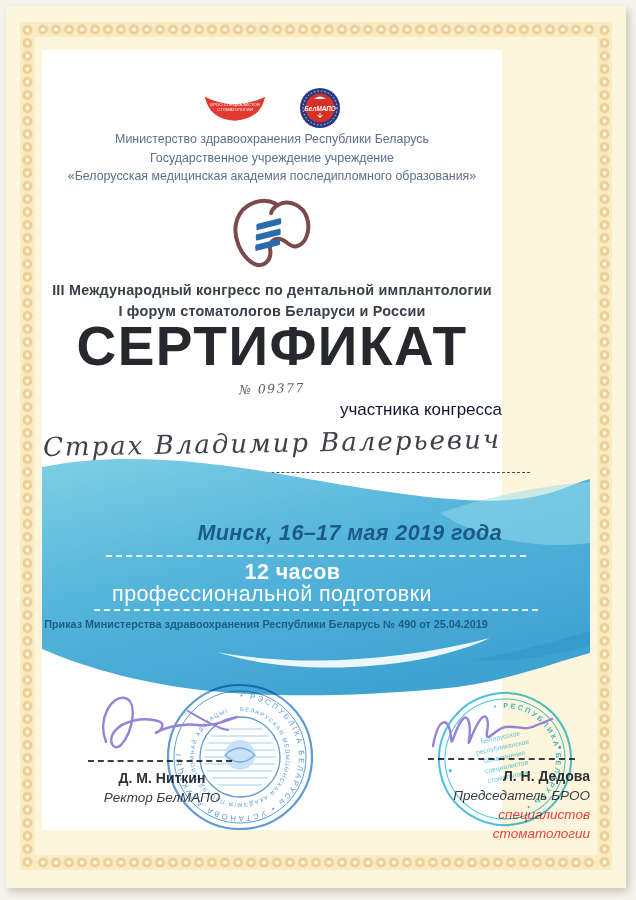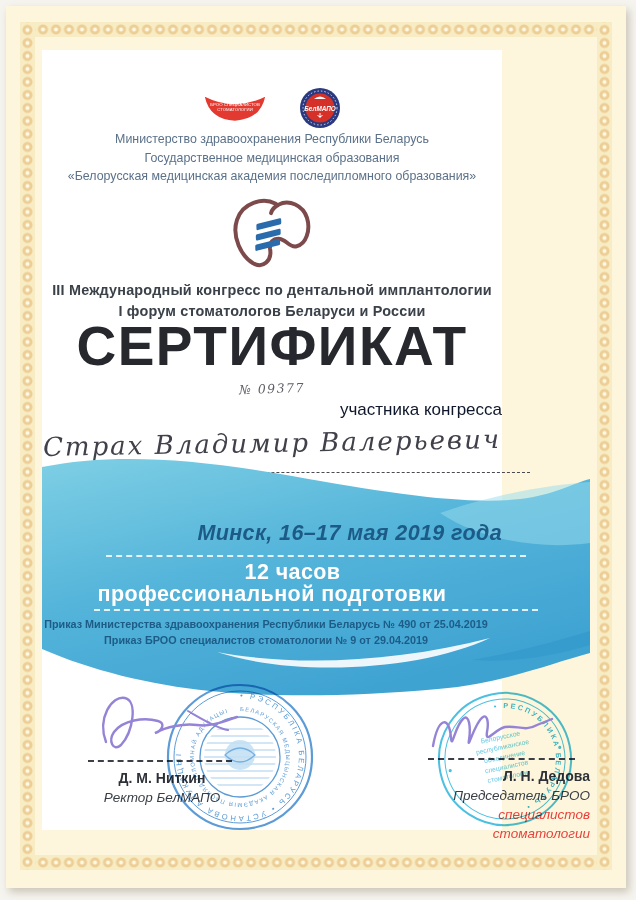--- a/index.html
+++ b/index.html
@@ -57,21 +57,21 @@
 
   .participant { top:378px; left:0; right:0; text-align:center; font-family:"DejaVu Serif", serif; font-style:italic; font-size:26px; letter-spacing:2px; color:#41414b; transform:rotate(-1deg); }
   .name-line { top:422px; left:64px; width:424px; border-top:1.6px dashed #4a4a52; }
 
   .wave-svg { top:405px; left:0; width:548px; height:250px; }
 
   .event-date { top:471px; left:0; right:0; text-align:right; font-size:21.5px; font-weight:bold; font-style:italic; color:#1c5b87; letter-spacing:.4px; }
   .dash-white { border-top:2px dashed rgba(255,255,255,.85); }
   .dash1 { top:505px; left:64px; width:420px; }
   .hours1 { top:510px; left:0; right:0; text-align:center; font-size:21.5px; font-weight:bold; color:#ffffff; letter-spacing:.4px;margin-left:41px; }
-  .hours2 { top:532px; left:0; right:0; text-align:center; font-size:21.5px; font-weight:bold; color:#ffffff; letter-spacing:.4px; }
+  .hours2 { top:532px; left:0; right:0; text-align:center; font-size:21.5px; font-weight:normal; color:#ffffff; letter-spacing:.4px; }
   .dash2 { top:559px; left:52px; width:444px; }
   .orders { top:567px; left:0; right:12px; text-align:center; font-size:10.8px; line-height:15.5px; color:#1d5c86; font-weight:bold; }
 
   .stamp { mix-blend-mode:multiply; opacity:.92; }
   .stamp-left  { left:123px; top:632px; width:150px; height:150px; }
   .stamp-right { left:393px; top:639px; width:140px; height:140px; }
 
   .sig-svg-left  { left:50px;  top:638px; width:165px; height:70px; }
   .sig-svg-right { left:383px; top:650px; width:135px; height:62px; }
 
@@ -108,21 +108,21 @@
         <circle cx="22" cy="22" r="17" fill="none" stroke="#ffffff" stroke-width="0.8" stroke-dasharray="1.5 2"></circle>
         <circle cx="22" cy="22" r="14.5" fill="#d63129"></circle>
         <path d="M16,13 Q22,8 28,13 L22,13 Z" fill="#ffffff"></path>
         <text x="22" y="24.5" text-anchor="middle" font-size="6.4" font-weight="bold" font-style="italic" fill="#ffffff">БелМАПО</text>
         <path d="M22,27 v5 M19.5,29.5 q2.5,2.5 5,0" stroke="#ffffff" stroke-width="1" fill="none"></path>
       </svg>
     </div>
 
     <div class="abs org-lines">
       <div>Министерство здравоохранения Республики Беларусь</div>
-      <div>Государственное медицинская образования</div>
+      <div>Государственное учреждение учреждение</div>
       <div>«Белорусская медицинская академия последипломного образования»</div>
     </div>
 
     <div class="abs tooth-wrap">
       <svg width="96" height="70" viewBox="0 0 100 74">
         <path d="M54,6 C40,-1 19,5 13,23 C7,41 18,62 30,69 C41,75 50,66 48,54 C47,47 51,43 57,43 C65,43 68,53 76,51 C86,49 91,34 87,21 C83,8 68,1 57,7 C53,9 50,12 49,16" fill="none" stroke="#7d4a4b" stroke-width="4.2" stroke-linecap="round"></path>
         <g transform="rotate(-14 50 40)" fill="#2a6cab">
           <rect x="42" y="24" width="27" height="6.5" rx="1.5" transform="skewX(-12)"></rect>
           <rect x="41" y="34.5" width="27" height="6.5" rx="1.5" transform="skewX(-12)"></rect>
           <rect x="40" y="45" width="27" height="6.5" rx="1.5" transform="skewX(-12)"></rect>
@@ -157,21 +157,20 @@
       <path d="M430,205 C470,198 510,188 548,176 L548,190 C512,201 470,208 430,205 Z" fill="#2f95c8" opacity="0.55"></path>
     </svg>
 
     <div class="abs event-date">Минск, 16–17 мая 2019 года</div>
     <div class="abs dash-white dash1"></div>
     <div class="abs hours1">12 часов</div>
     <div class="abs hours2">профессиональной подготовки</div>
     <div class="abs dash-white dash2"></div>
     <div class="abs orders">
       <div>Приказ Министерства здравоохранения Республики Беларусь № 490 от 25.04.2019</div>
-      <div>Приказ БРОО специалистов стоматологии № 9 от 29.04.2019</div>
     </div>
 
     <div class="abs sig-line-left"></div>
     <div class="abs sig-line-right"></div>
 
     <div class="abs sig-block-left">
       <div class="sig-name">Д. М. Ниткин</div>
       <div class="sig-title">Ректор БелМАПО</div>
     </div>
     <div class="abs sig-block-right">

